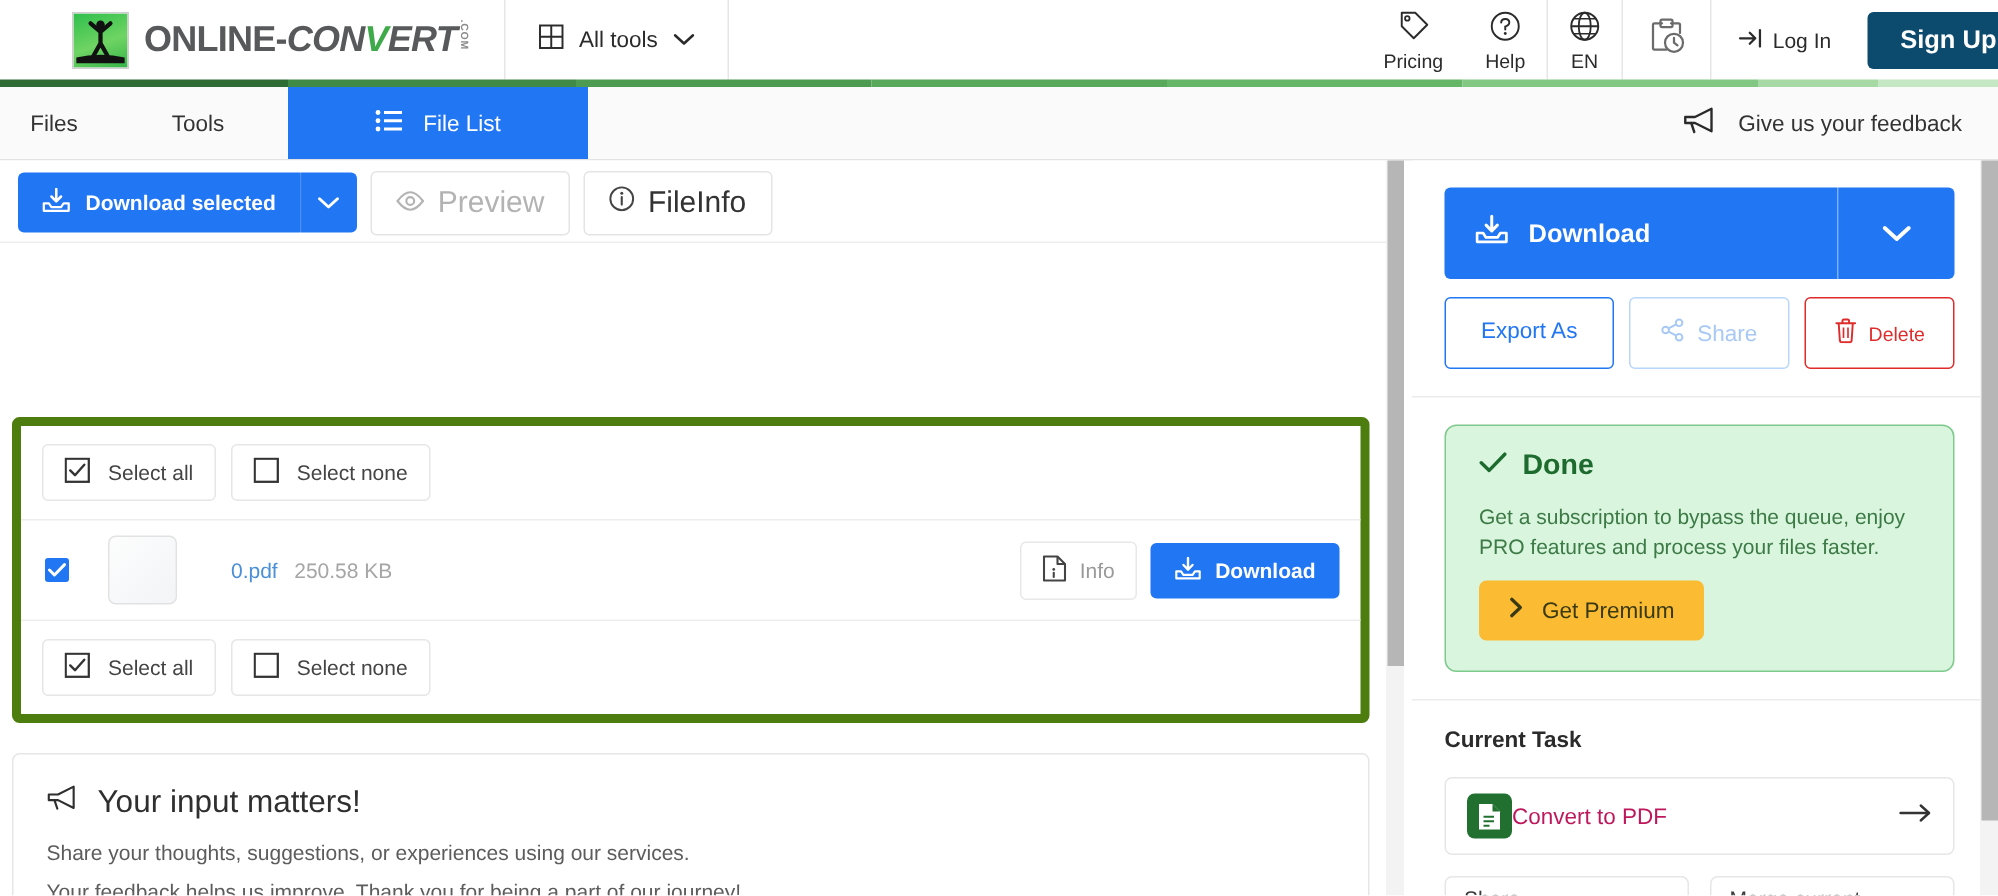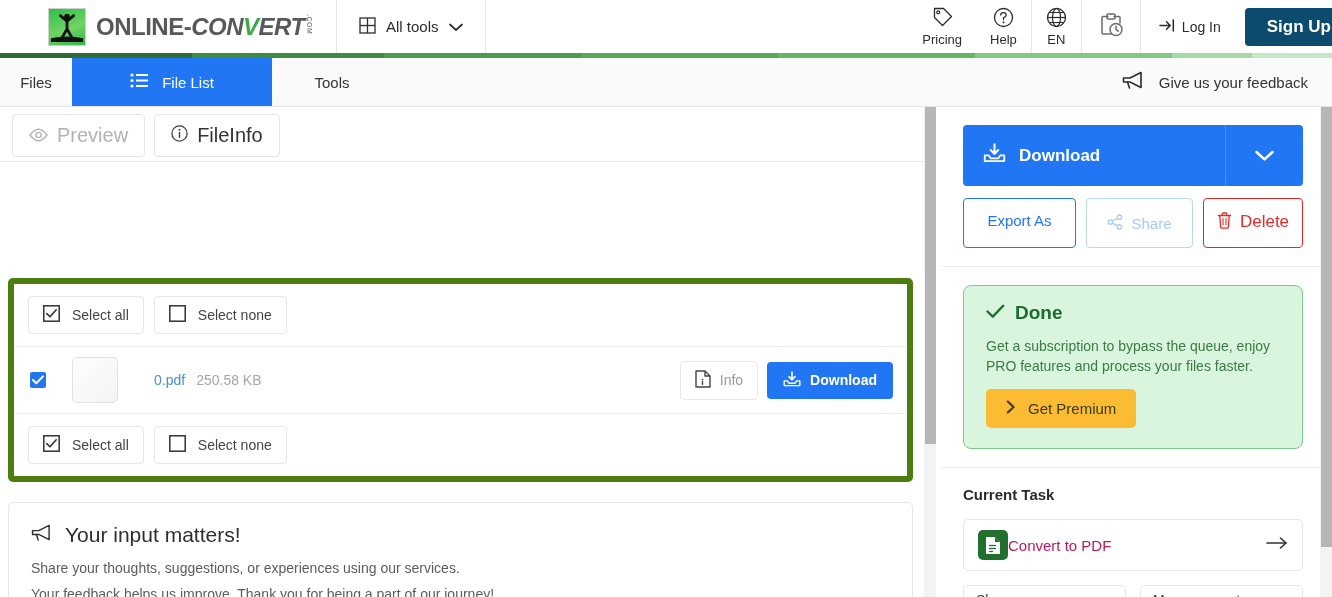--- a/index.html
+++ b/index.html
@@ -174,22 +174,22 @@
     flex: 1 1 auto; border: 1px solid #2176f3; color: #2176f3; background: #fff;
     border-radius: 4px; padding: 13px 0; font-size: 15px; text-align: center; cursor: pointer;
   }
   .rp-share {
     width: 107px; border: 1px solid #b9d6fb; color: #a8c9f5; background: #fff;
     border-radius: 4px; padding: 13px 0; font-size: 15px; display: flex;
     align-items: center; justify-content: center; gap: 8px; cursor: default;
   }
   .rp-delete {
     width: 100px; border: 1px solid #e02b2b; color: #e02b2b; background: #fff;
-    border-radius: 4px; padding: 13px 0; font-size: 17px; display: flex;
-    align-items: flex-start; justify-content: center; gap: 8px; cursor: pointer;
+    border-radius: 4px; padding: 13px 0; font-size: 13px; display: flex;
+    align-items: center; justify-content: center; gap: 8px; cursor: pointer;
   }
   .done-card {
     margin: 18px 22px; background: #d9f5dd; border: 1px solid #7ec98c; border-radius: 8px;
     padding: 16px 20px 20px 22px;
   }
   .done-title { display: flex; align-items: center; gap: 10px; color: #1d6b2e; font-size: 19px; font-weight: bold; }
   .done-text { color: #3c7a46; font-size: 14px; line-height: 20px; margin-top: 12px; }
   .premium-btn {
     margin-top: 13px; background: #fbbc34; color: #3a3a12; border-radius: 5px;
     padding: 11px 20px; display: inline-flex; align-items: center; gap: 12px;
@@ -334,51 +334,67 @@
       <i style="background: rgb(102, 182, 103); width: 197px;"></i>
       <i style="background: rgb(130, 200, 130); width: 197px;"></i>
       <i style="background: rgb(166, 217, 164); width: 80px;"></i>
       <i style="background: rgb(198, 231, 196); width: 80px;"></i>
     </div>
 
   <div class="tabbar">
     <div class="tab tab-files">
       <span>Files</span>
     </div>
+    <div class="tab tab-tools">
+      <span>Tools</span>
+    </div>
     <div class="tab tab-active">
       <span>
         <svg width="18" height="15" viewBox="0 0 18 15">
             <circle cx="2" cy="2" r="1.6" fill="#fff"></circle>
             <circle cx="2" cy="7.5" r="1.6" fill="#fff"></circle>
             <circle cx="2" cy="13" r="1.6" fill="#fff"></circle>
             <rect x="6" y="1" width="12" height="2" fill="#fff"></rect>
             <rect x="6" y="6.5" width="12" height="2" fill="#fff"></rect>
             <rect x="6" y="12" width="12" height="2" fill="#fff"></rect>
           </svg>
       </span>
       <span>File List</span>
     </div>
-    <div class="tab tab-tools">
-      <span>Tools</span>
-    </div>
     <div class="tab-spacer"></div>
     <div class="feedback">
       <span>
         <svg width="23" height="19" viewBox="0 0 23 19">
             <path d="M1.5 7 L8 7 L19 1.5 L19 16.5 L8 11 L1.5 11 Z" fill="none" stroke="#2b2b2b" stroke-width="1.6" stroke-linejoin="round"></path>
             <path d="M5.5 11 L7.5 17" fill="none" stroke="#2b2b2b" stroke-width="1.6" stroke-linecap="round"></path>
           </svg>
       </span>
       <span>Give us your feedback</span>
     </div>
   </div>
 
   <div class="left-panel">
 
     <div class="toolbar">
+      <div class="dl-sel-group">
+        <div class="dl-sel">
+          <span>
+            <svg width="19" height="17" viewBox="0 0 19 17">
+                <path d="M9.5 1 V8.5 M6.3 6 L9.5 9.3 L12.7 6" fill="none" stroke="#fff" stroke-width="1.7" stroke-linecap="round" stroke-linejoin="round"></path>
+                <path d="M1.2 10.5 L4.6 10.5 L6.2 13 L12.8 13 L14.4 10.5 L17.8 10.5 L17.8 15.5 L1.2 15.5 Z" fill="none" stroke="#fff" stroke-width="1.5" stroke-linejoin="round"></path>
+              </svg>
+          </span>
+          <span>Download selected</span>
+        </div>
+        <div class="dl-sel-caret">
+          <svg width="14" height="9" viewBox="0 0 14 9">
+              <polyline points="1,1.5 7,7 13,1.5" fill="none" stroke="#fff" stroke-width="1.9" stroke-linecap="round" stroke-linejoin="round"></polyline>
+            </svg>
+        </div>
+      </div>
 
       <div class="btn btn-ghost">
         <span>
           <svg width="19" height="14" viewBox="0 0 19 14">
               <path d="M1 7 Q5.5 1.2 9.5 1.2 Q13.5 1.2 18 7 Q13.5 12.8 9.5 12.8 Q5.5 12.8 1 7 Z" fill="none" stroke="#b3b3b3" stroke-width="1.4"></path>
               <circle cx="9.5" cy="7" r="2.6" fill="none" stroke="#b3b3b3" stroke-width="1.4"></circle>
             </svg>
         </span>
         <span>Preview</span>
       </div>

